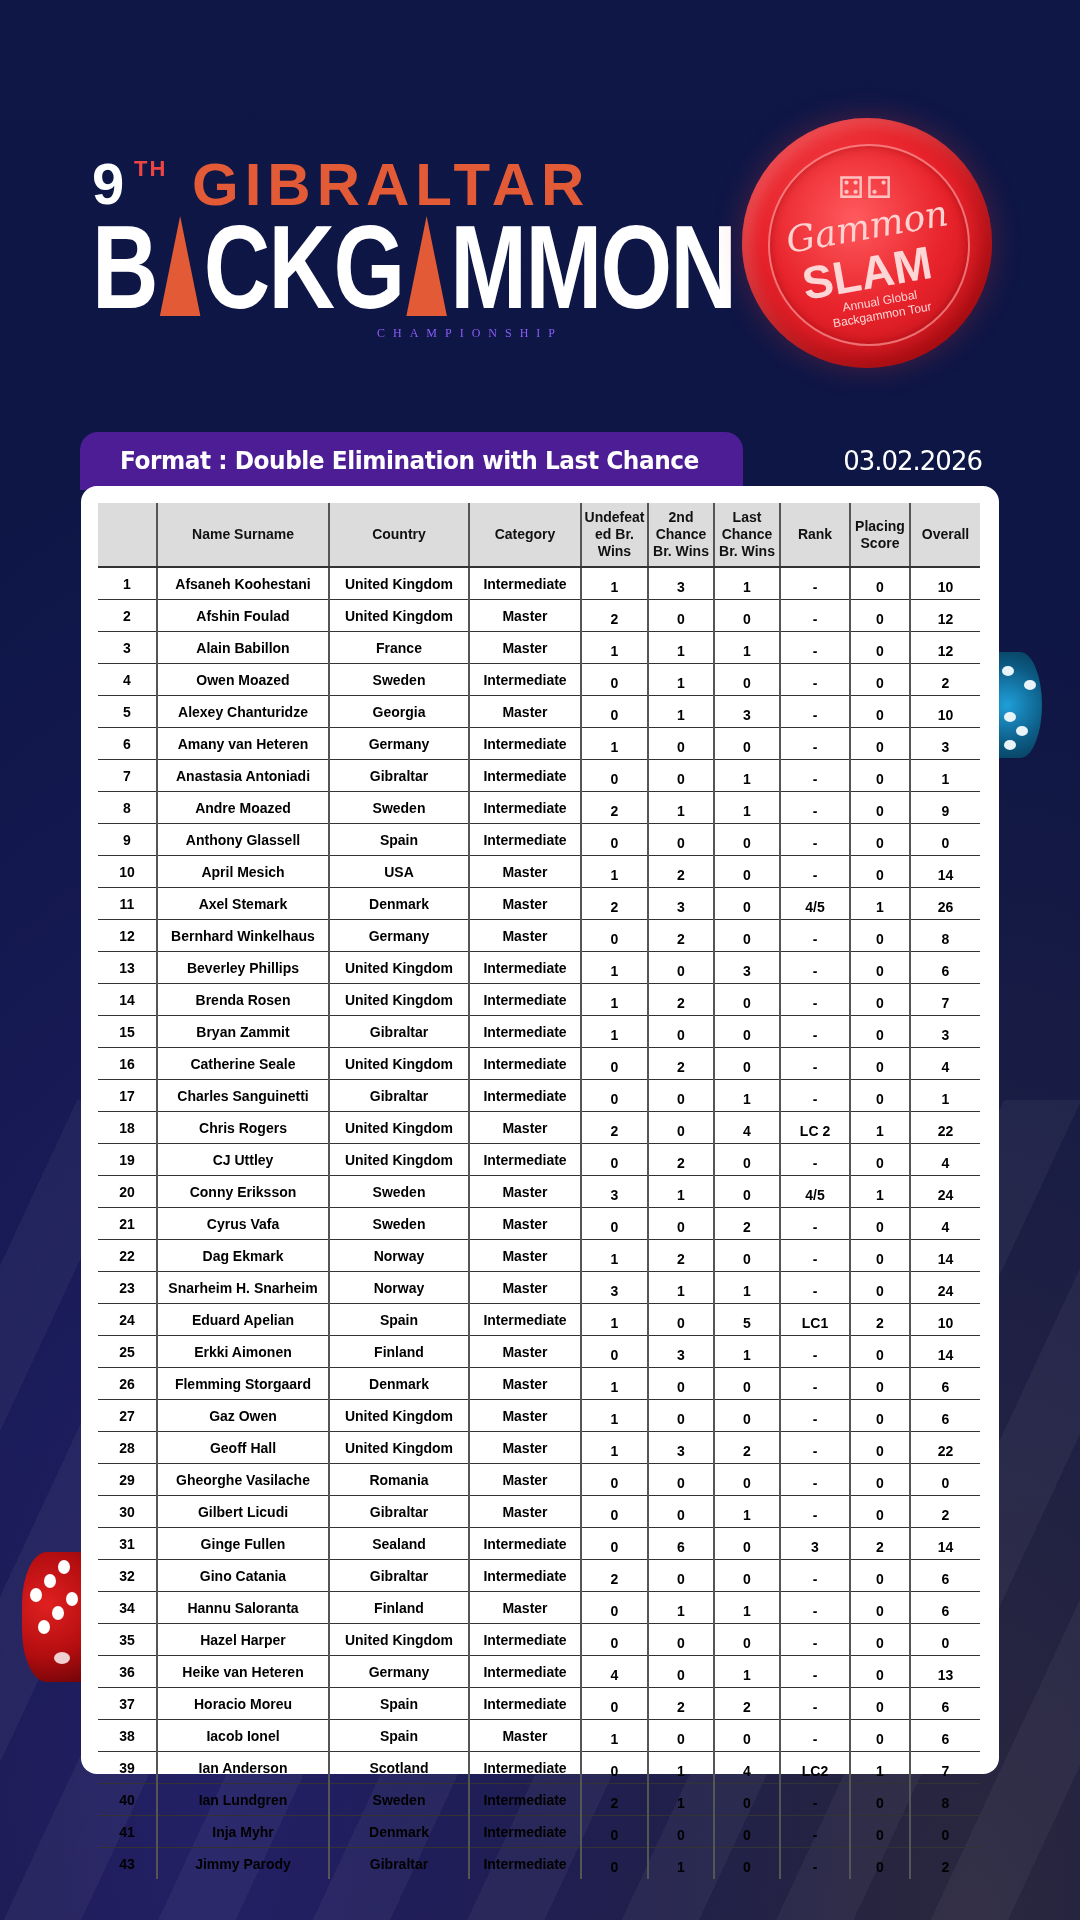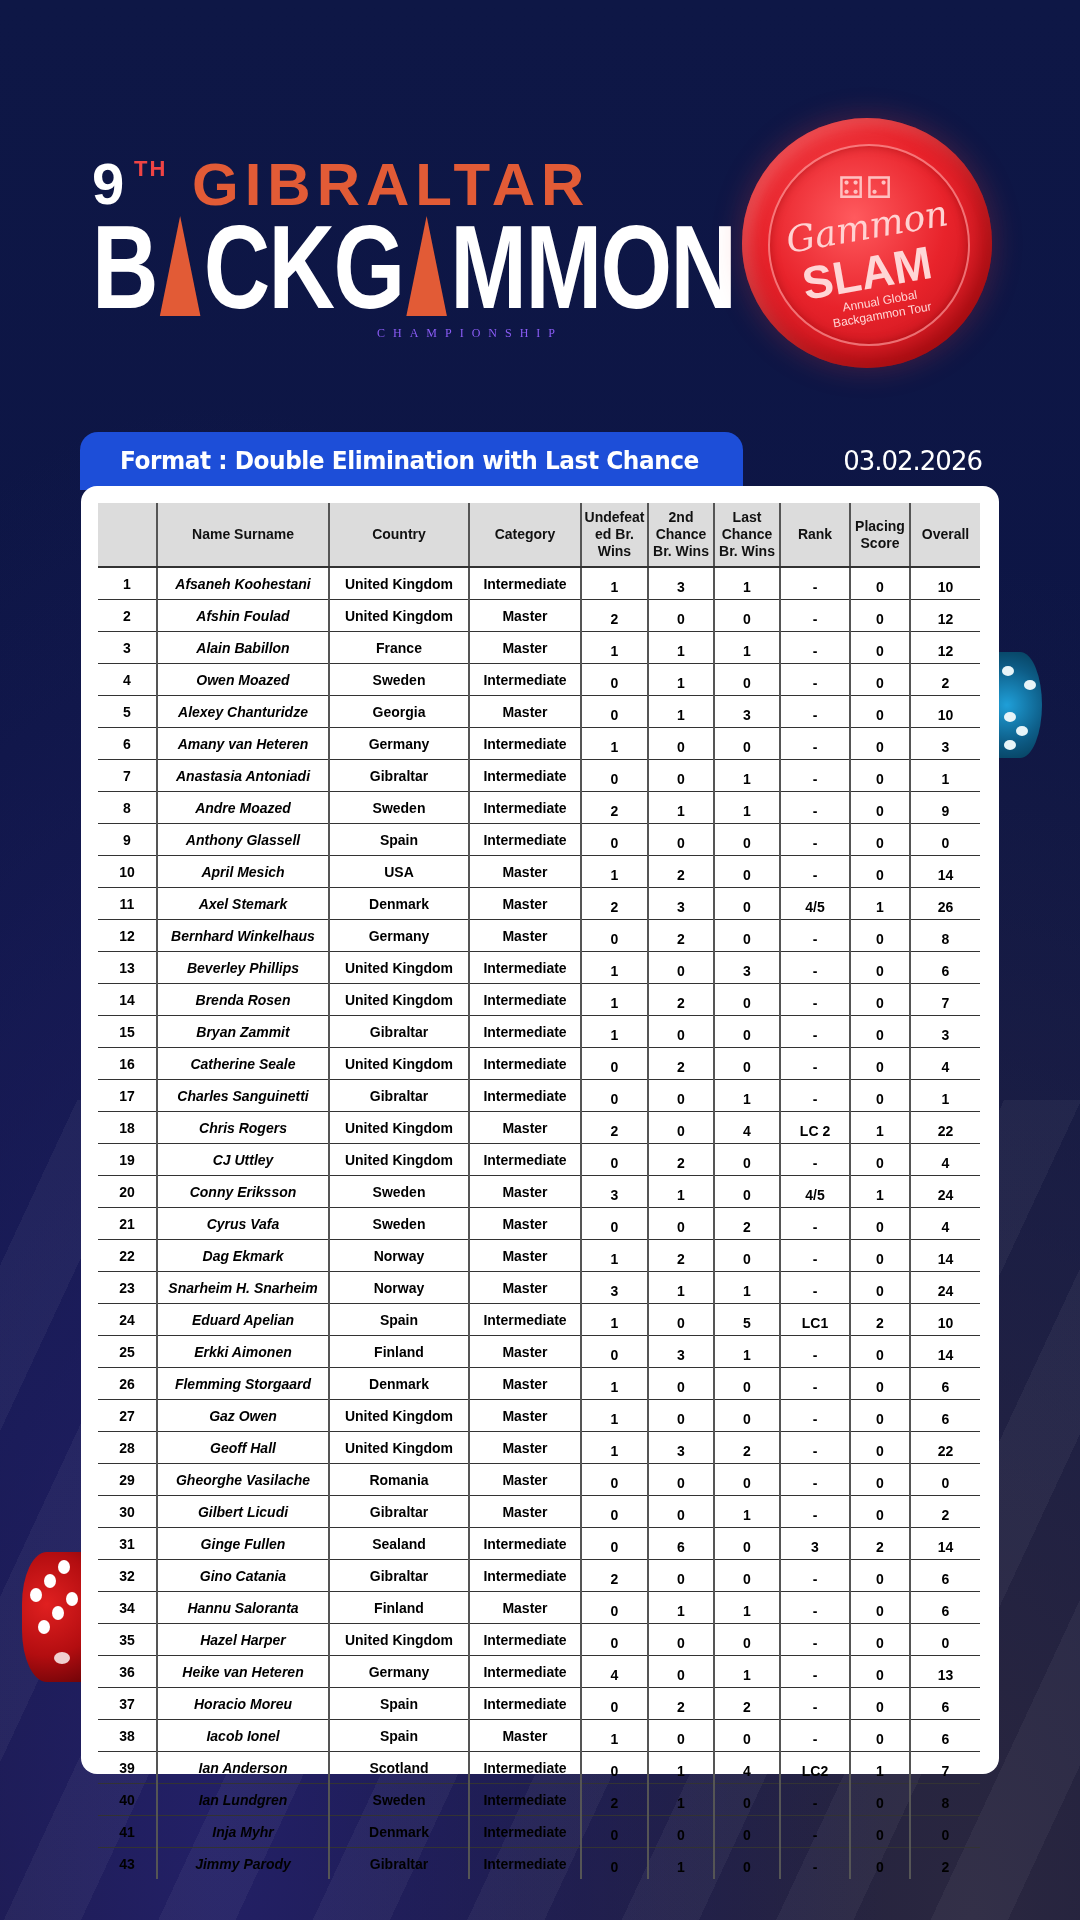--- a/index.html
+++ b/index.html
@@ -44,35 +44,35 @@
                transform:rotate(-10deg); }
   
   .die-red { position:absolute; left:22px; top:1552px; width:62px; height:130px; border-radius:40% 0 0 40%;
              background: radial-gradient(circle at 40% 40%, #e02020 0%, #b30d10 60%, #700408 100%); }
   .die-red .pip { position:absolute; width:12px; height:14px; border-radius:50%; background:#fff; }
   .die-blue { position:absolute; left:998px; top:652px; width:44px; height:106px; border-radius:0 50% 50% 0;
               background: radial-gradient(circle at 20% 50%, #1f9fd8 0%, #0d5c86 60%, #053b57 100%); }
   .die-blue .pip { position:absolute; width:12px; height:10px; border-radius:50%; background:#e8f4f8; }
   
   .format-tab { position:absolute; left:80px; top:432px; width:663px; height:58px; border-radius:18px 18px 0 0;
-                background:#1d4ed8; }
+                background:#4c1d95; }
   .format-tab span { position:absolute; left:40px; top:14px; font-size:25px; font-weight:700; color:#fff; letter-spacing:-0.5px;
                      font-family:"DejaVu Sans", sans-serif; transform:scaleX(0.93); transform-origin:left center; white-space:nowrap;}
   .date { position:absolute; right:98px; top:446px; font-size:26px; color:#fff; font-family:"DejaVu Sans", sans-serif; letter-spacing:-1px; }
   
   .card { position:absolute; left:81px; top:486px; width:918px; height:1288px; background:#fff; border-radius:16px; }
   table { position:absolute; left:17px; top:17px; border-collapse:collapse; table-layout:fixed; width:882px; }
   th { background:#dcdcdc; font-size:14px; font-weight:700; color:#111; height:63px; padding:0 1px; line-height:17px;
        border-left:2px solid #555; border-bottom:2px solid #333; }
   th:first-child { border-left:none; }
   td { height:25px; font-size:14px; color:#000; text-align:center; border-left:2px solid #555; border-bottom:1.5px solid #333; padding:0;
        vertical-align:middle; white-space:nowrap; overflow:hidden; }
   td:first-child { border-left:none; font-weight:700; }
   tr:last-child td { border-bottom:none; }
-  td.name { font-weight:700;font-style:italic; }
+  td.name { font-weight:700; }
   td.country { font-weight:700; padding-top:1px; }
   td.cat { font-weight:700; }
   td.num { font-weight:700; padding-top:6px; }
 </style>
 </head>
 <body>
 
 <div class="stripes"></div>
 
 <div class="logo">

